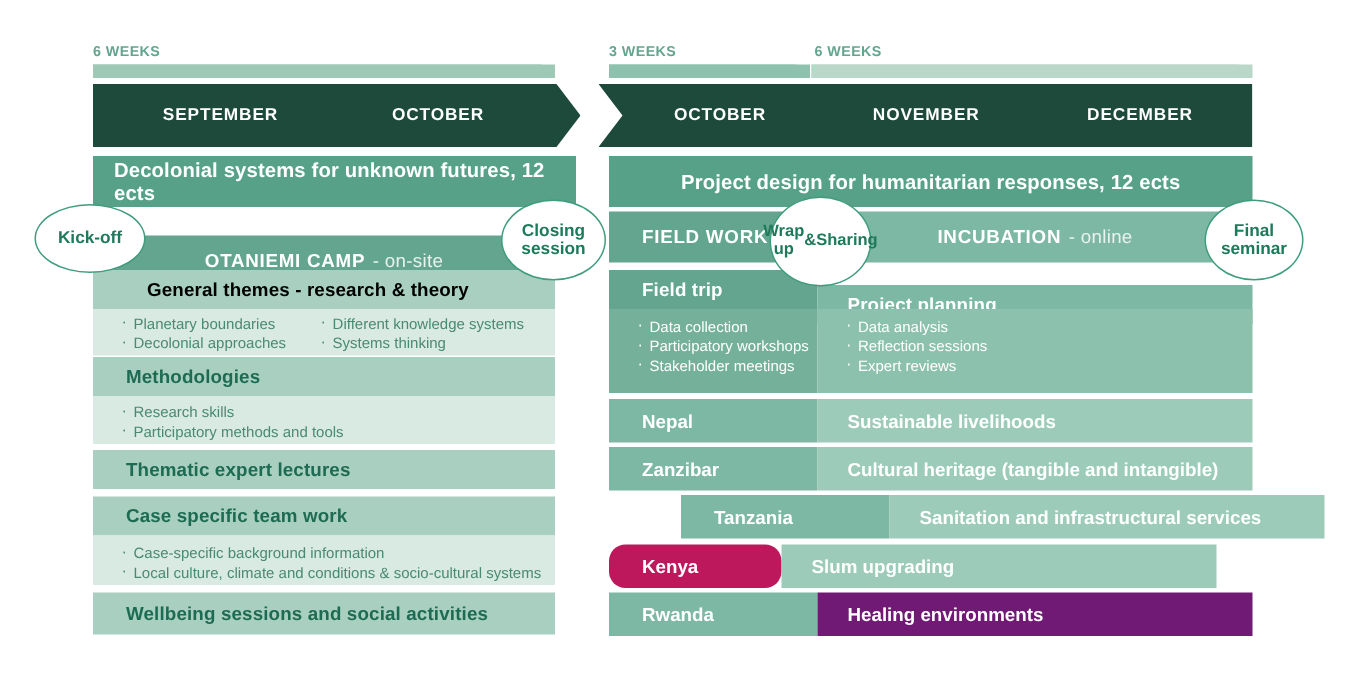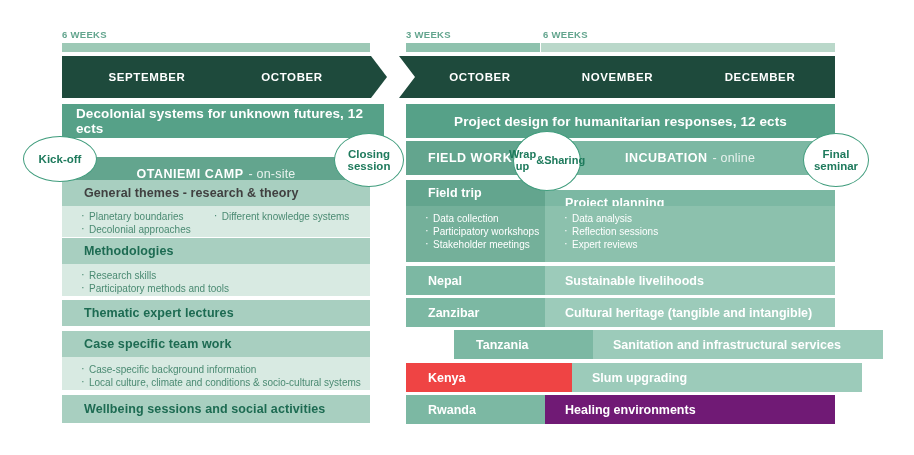--- a/index.html
+++ b/index.html
@@ -123,28 +123,29 @@
   </div>
 
   <div class="badge" style="left:23px;top:136px;width:72px;height:44px;border-radius:50%;font-size:11.5px;">
     <span>Kick-off</span>
   </div>
   <div class="badge" style="left:334px;top:133px;width:68px;height:52px;font-size:11.5px;flex-direction:column;">
     <span>Closing</span>
     <span>session</span>
   </div>
 
-  <div class="sec sec-head" style="left:62px;top:180px;width:308px;height:26px;background:#a8cfc0;color:#404040;padding-left:22px;">General themes - research &amp; theory</div>
+  <div class="sec sec-head" style="left:62px;top:180px;width:308px;height:26px;background:#a8cfc0;color:#000000;padding-left:36px;">General themes - research &amp; theory</div>
   <div class="sec sec-body" style="left:62px;top:206px;width:308px;height:31px;background:#d8eae2;padding:4px 0 0 18px;">
     <ul class="bullets" style="width:135px;color:#4a8a72;">
       <li>Planetary boundaries</li>
       <li>Decolonial approaches</li>
     </ul>
     <ul class="bullets" style="width:160px;color:#4a8a72;">
       <li>Different knowledge systems</li>
+      <li>Systems thinking</li>
     </ul>
   </div>
 
   <div class="sec sec-head" style="left:62px;top:238px;width:308px;height:26px;background:#a8cfc0;color:#1d6b52;padding-left:22px;">Methodologies</div>
   <div class="sec sec-body" style="left:62px;top:264px;width:308px;height:32px;background:#d8eae2;padding:5px 0 0 18px;">
     <ul class="bullets" style="width:290px;color:#4a8a72;">
       <li>Research skills</li>
       <li>Participatory methods and tools</li>
     </ul>
   </div>
@@ -228,21 +229,21 @@
     <div class="lbl" style="width:139px;background:#7cb8a3;">Zanzibar</div>
     <div class="val" style="width:290px;background:#9ccbba;">Cultural heritage (tangible and intangible)</div>
   </div>
 
   <div class="row" style="left:406px;top:330px;height:29px;padding-left:48px;">
     <div class="lbl" style="width:139px;background:#7cb8a3;">Tanzania</div>
     <div class="val" style="width:290px;background:#9ccbba;">Sanitation and infrastructural services</div>
   </div>
 
   <div class="row" style="left:406px;top:363px;height:29px;">
-    <div class="lbl" style="width:166px;background:#ef4444;">Kenya</div>
+    <div class="lbl" style="width:115px;background:#be185d;border-radius:11px;">Kenya</div>
     <div class="val" style="width:290px;background:#9ccbba;">Slum upgrading</div>
   </div>
 
   <div class="row" style="left:406px;top:395px;height:29px;">
     <div class="lbl" style="width:139px;background:#7cb8a3;">Rwanda</div>
     <div class="val" style="width:290px;background:#701a75;">Healing environments</div>
   </div>
 
 </div>
 

